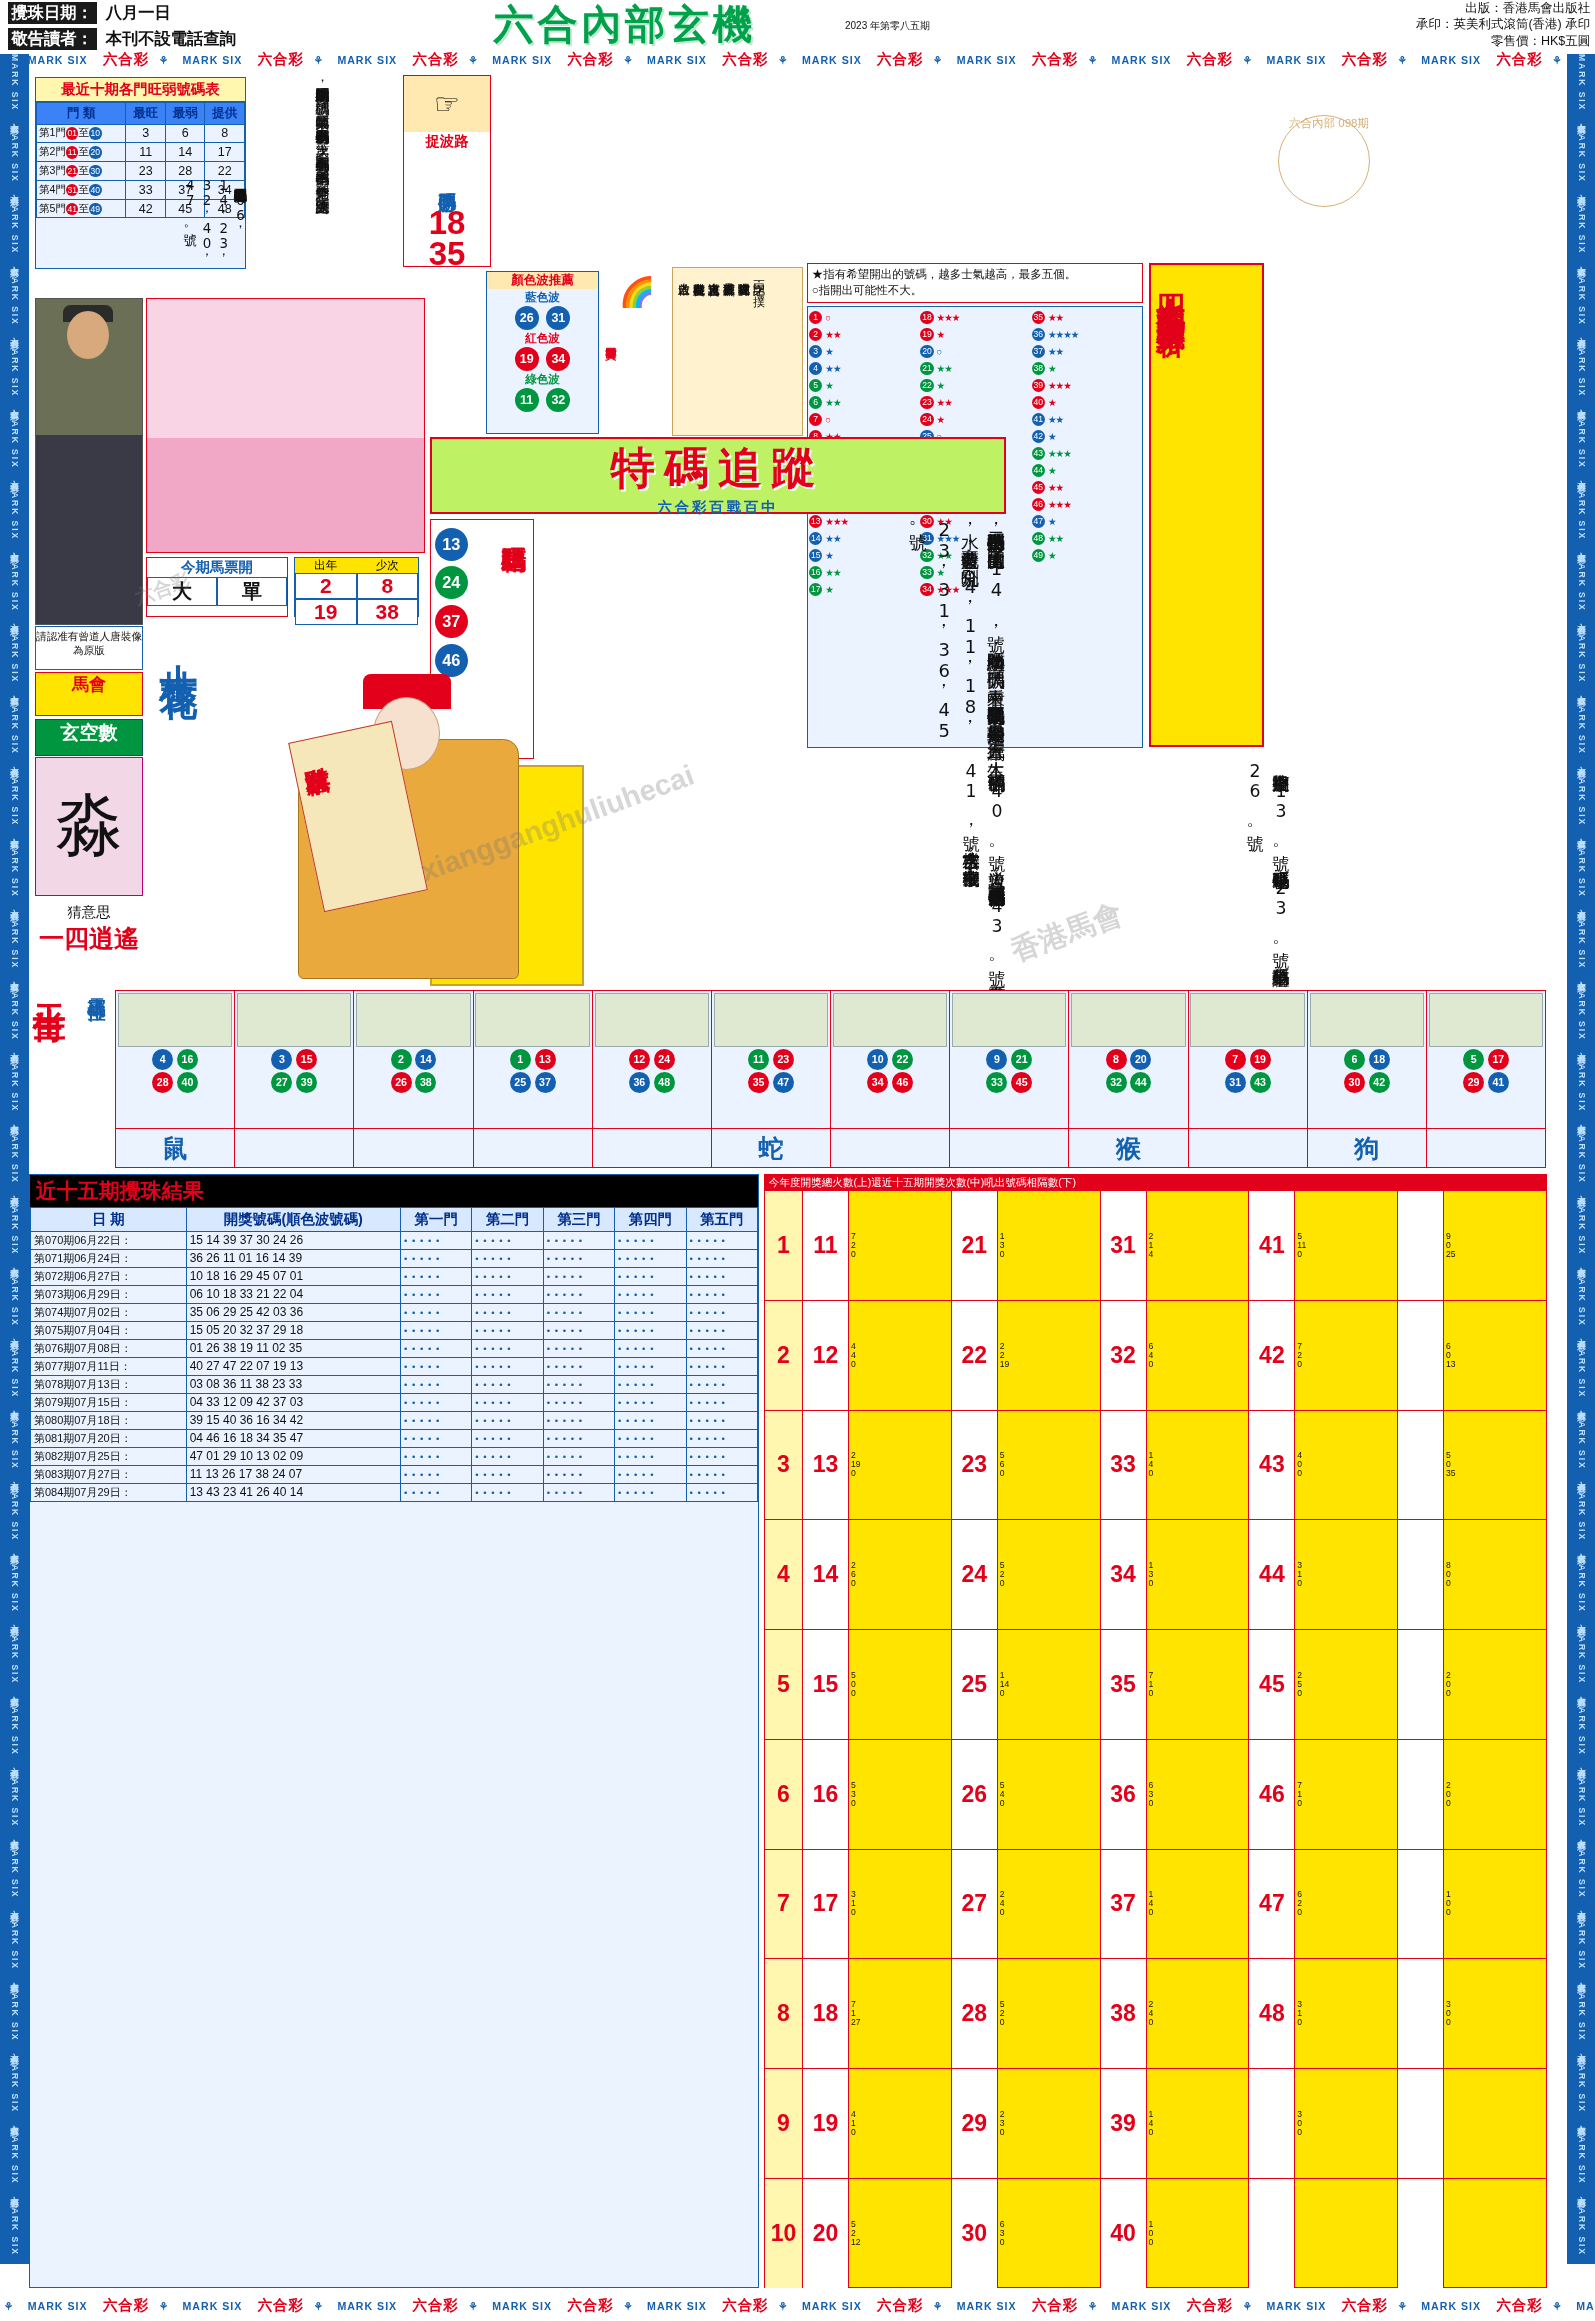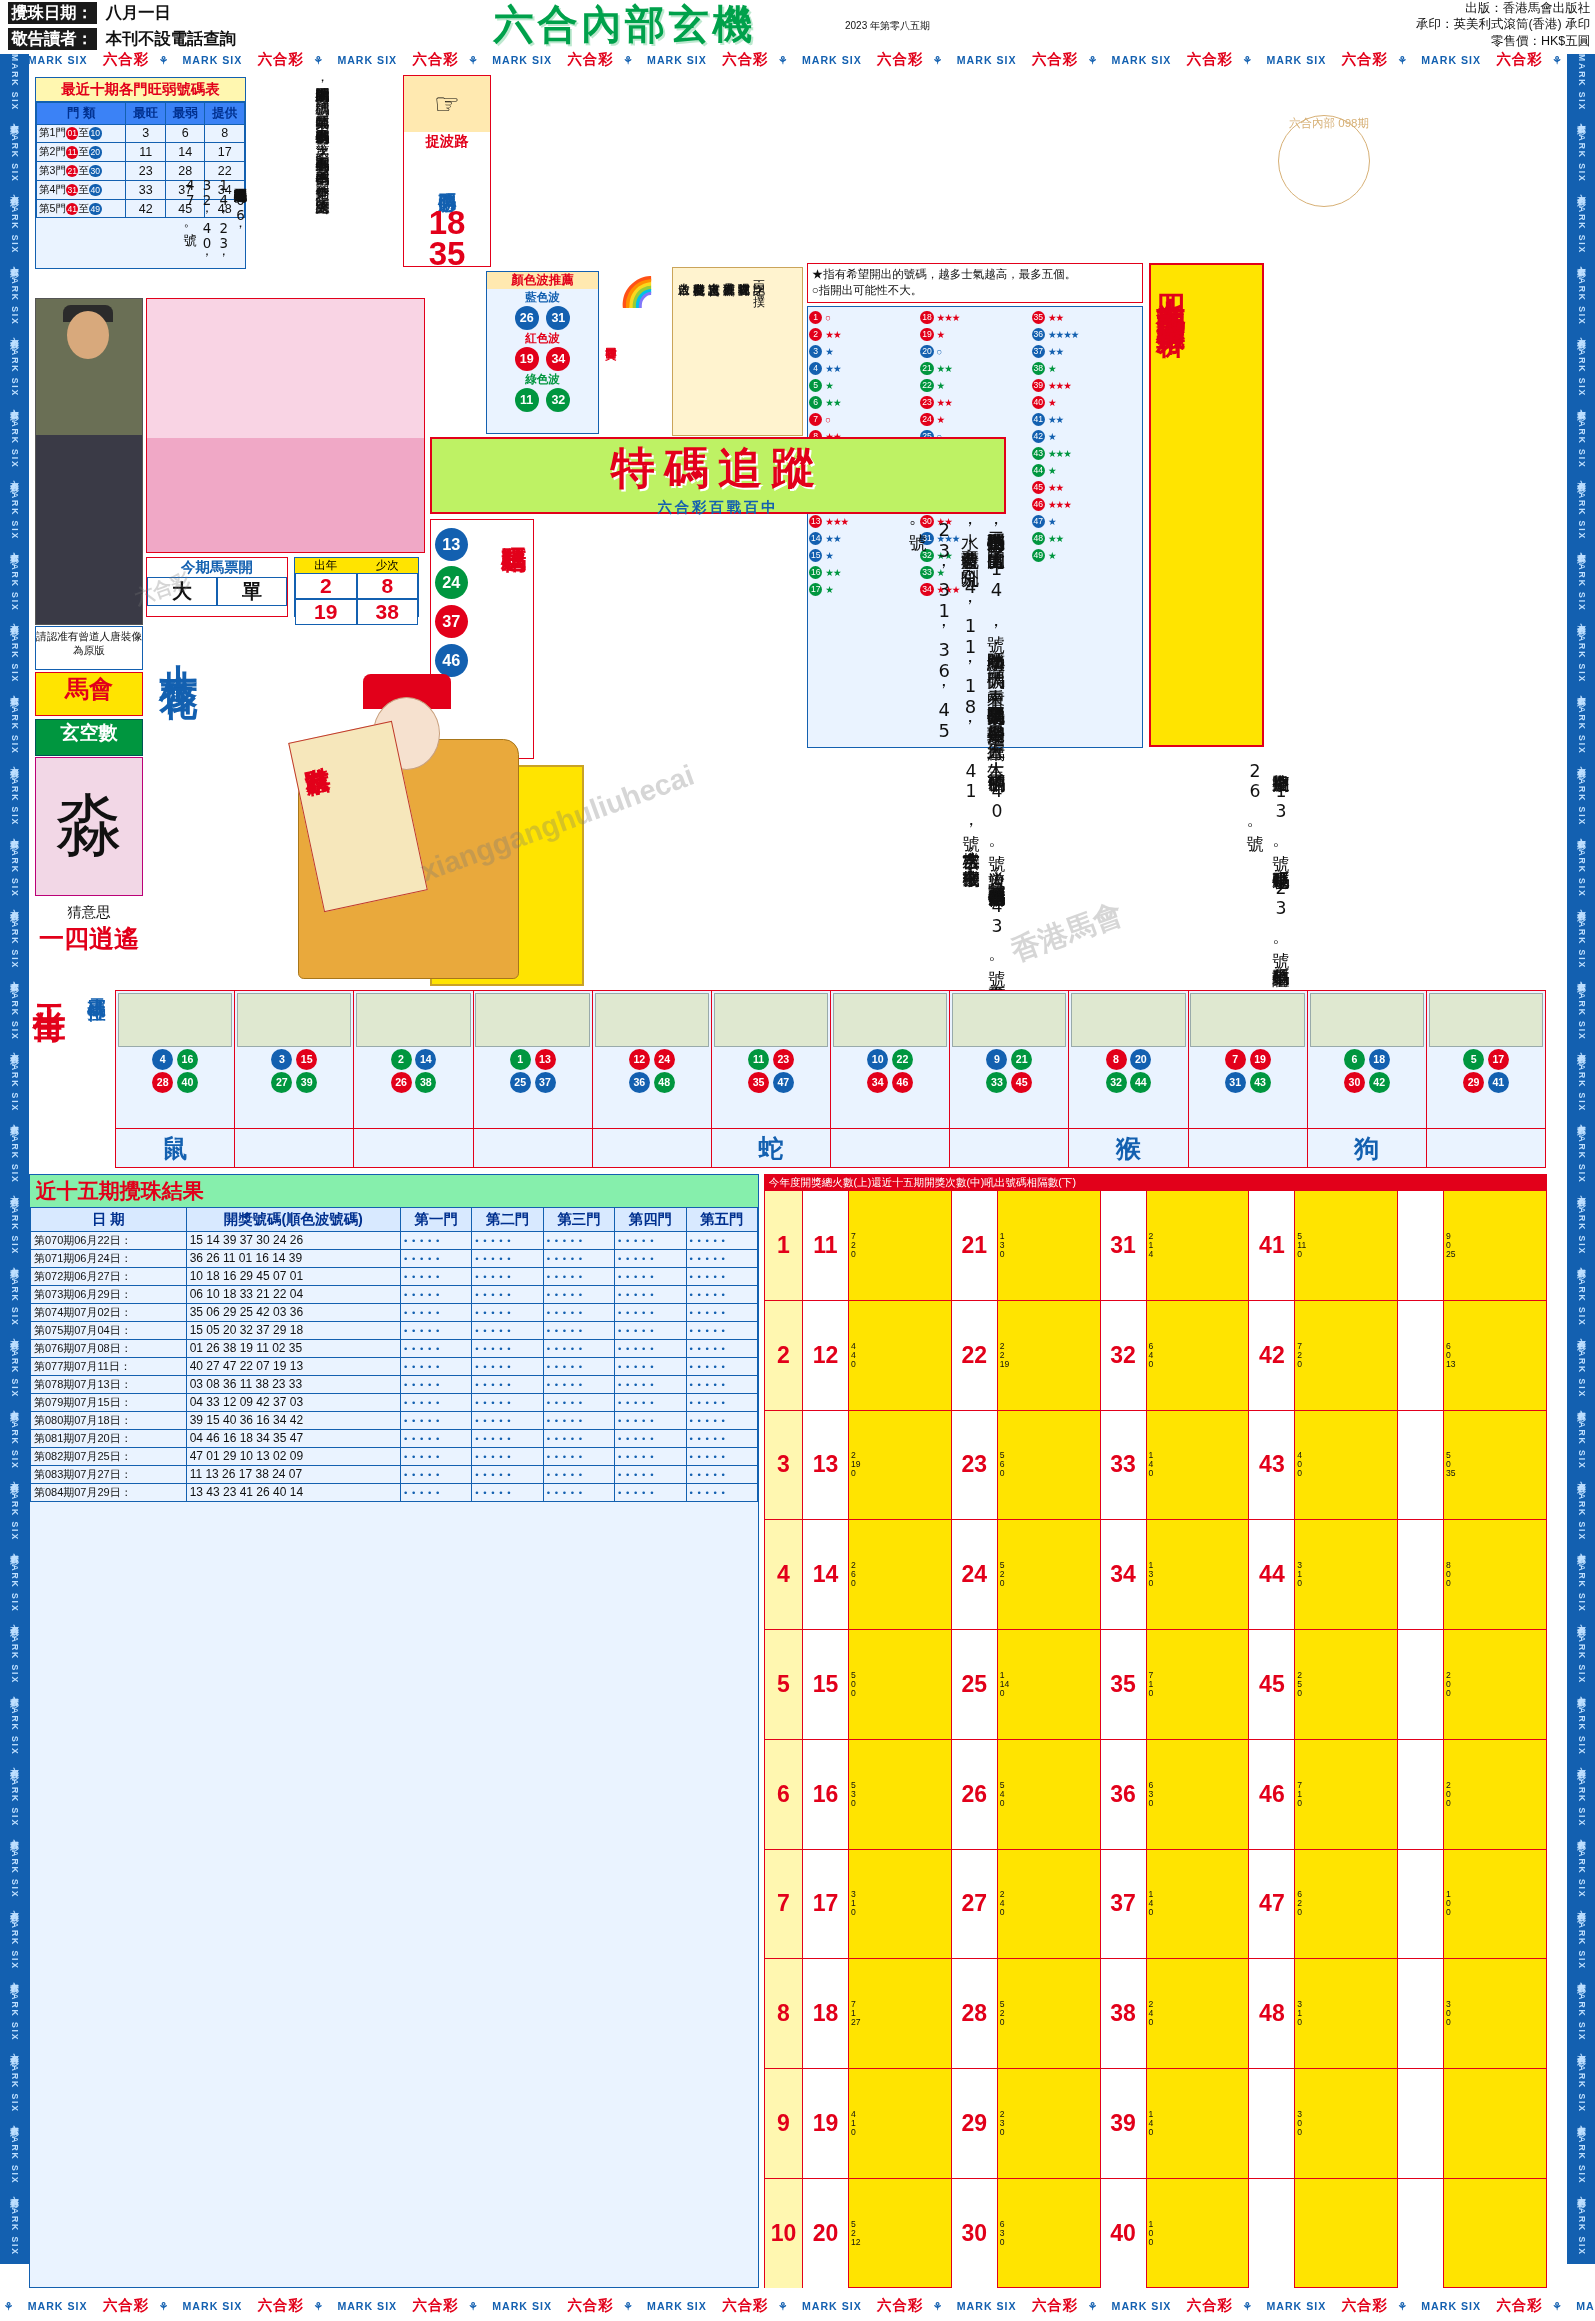--- a/index.html
+++ b/index.html
@@ -228,21 +228,21 @@
   #god .hat { position:absolute; left:75px; top:50px; width:88px; height:35px; background:#e2001a; border-radius:7.7px 7.7px 0 0; }
   #god .scroll { position:absolute; left:17.3px; top:106px; width:106px; height:173px; background:#f6e7bb; border:1.9px solid #c0392b; transform:rotate(-12deg);}
   #god .scroll .v { font-size:25px; font-weight:bold; color:#e2001a; padding:9.6px 3.8px; }
 
   
   #tenflower { left:154px; top:634px; width:86px; height:250px; }
   #tenflower .v { font-size:38px; font-weight:bold; color:#1360b0; letter-spacing:5.8px; }
 
   
   #mahui { left:35px; top:672px; width:108px; height:44px; background:#ffe400; border:1.9px solid #e2001a; }
-  #mahui .t { text-align:center; font-size:24px; font-weight:bold; color:#e2001a; }
+  #mahui .t { text-align:center; font-size:17px; font-weight:bold; color:#e2001a; }
   #xuankong { left:35px; top:719px; width:108px; height:37px; background:#00963f; border:1px solid #055; }
   #xuankong .t { text-align:center; font-size:19px; font-weight:bold; color:#fff; }
   #sigbox { left:35px; top:757px; width:108px; height:139px; background:#f2d7e6; border:1px solid #b07; }
   #sigbox .sig { font-size:67px; color:#111; text-align:center; line-height:134px; font-family:"DejaVu Serif", serif;}
   #guess { left:35px; top:903px; width:108px; height:67px; text-align:center; }
   #guess .l1 { font-size:14.4px; color:#111; }
   #guess .l2 { font-size:25px; font-weight:bold; color:#e2001a; }
 
   
   #zodiac-label { left:29px; top:978px; width:108px; height:187px; }
@@ -256,21 +256,21 @@
   #zodiac .cell:last-child { border-right:none; }
   #zodiac .pic { height:54px; margin:1.9px; background:#dfe8d0; border:1px solid #9aa; }
   #zodiac .nums { display:flex; flex-direction:column; gap:1.9px; align-items:center; margin-top:1.9px;}
   #zodiac .nrow { display:flex; gap:3.8px; }
   #zodiac .nrow .ball { width:21px; height:21px; line-height:21px; font-size:10.6px;}
   #zodiac .name { position:absolute; bottom:1.9px; left:0; width:100%; text-align:center; font-size:25px; color:#1360b0; font-weight:bold;}
   #zodiac .divline { position:absolute; left:0; bottom:38px; width:100%; border-top:1px solid #e2001a; }
 
   
   #results { left:29px; top:1174px; width:730px; height:1114px; border:1.9px solid #1360b0; background:#eaf3ff; }
-  #results .cap { background:#86efac; color:#e2001a; font-weight:bold; font-size:21px; text-align:left; padding:1.9px 5.8px; }
+  #results .cap { background:#000000; color:#e2001a; font-weight:bold; font-size:21px; text-align:left; padding:1.9px 5.8px; }
   #results table { width:100%; border-collapse:collapse; font-size:12px; }
   #results th { border:1px solid #1360b0; background:#d8e9ff; color:#00308f; font-size:14.4px; padding:1.9px; }
   #results td { border:1px solid #1360b0; padding:1px 2.9px; color:#111; white-space:nowrap; }
   #results td.dateCol { font-size:11px; }
   #results td.dots { color:#1360b0; letter-spacing:1px; font-size:9.6px; }
 
   
   #bigrid { left:764px; top:1174px; width:783px; height:1114px; border:1.9px solid #e2001a; background:#ffe400; }
   #bigrid .cap { background:#e2001a; color:#fff; font-size:10.6px; padding:1px 3.8px; }
   #bigrid .rows { display:flex; flex-direction:column; height:calc(100% - 15.4px); }

